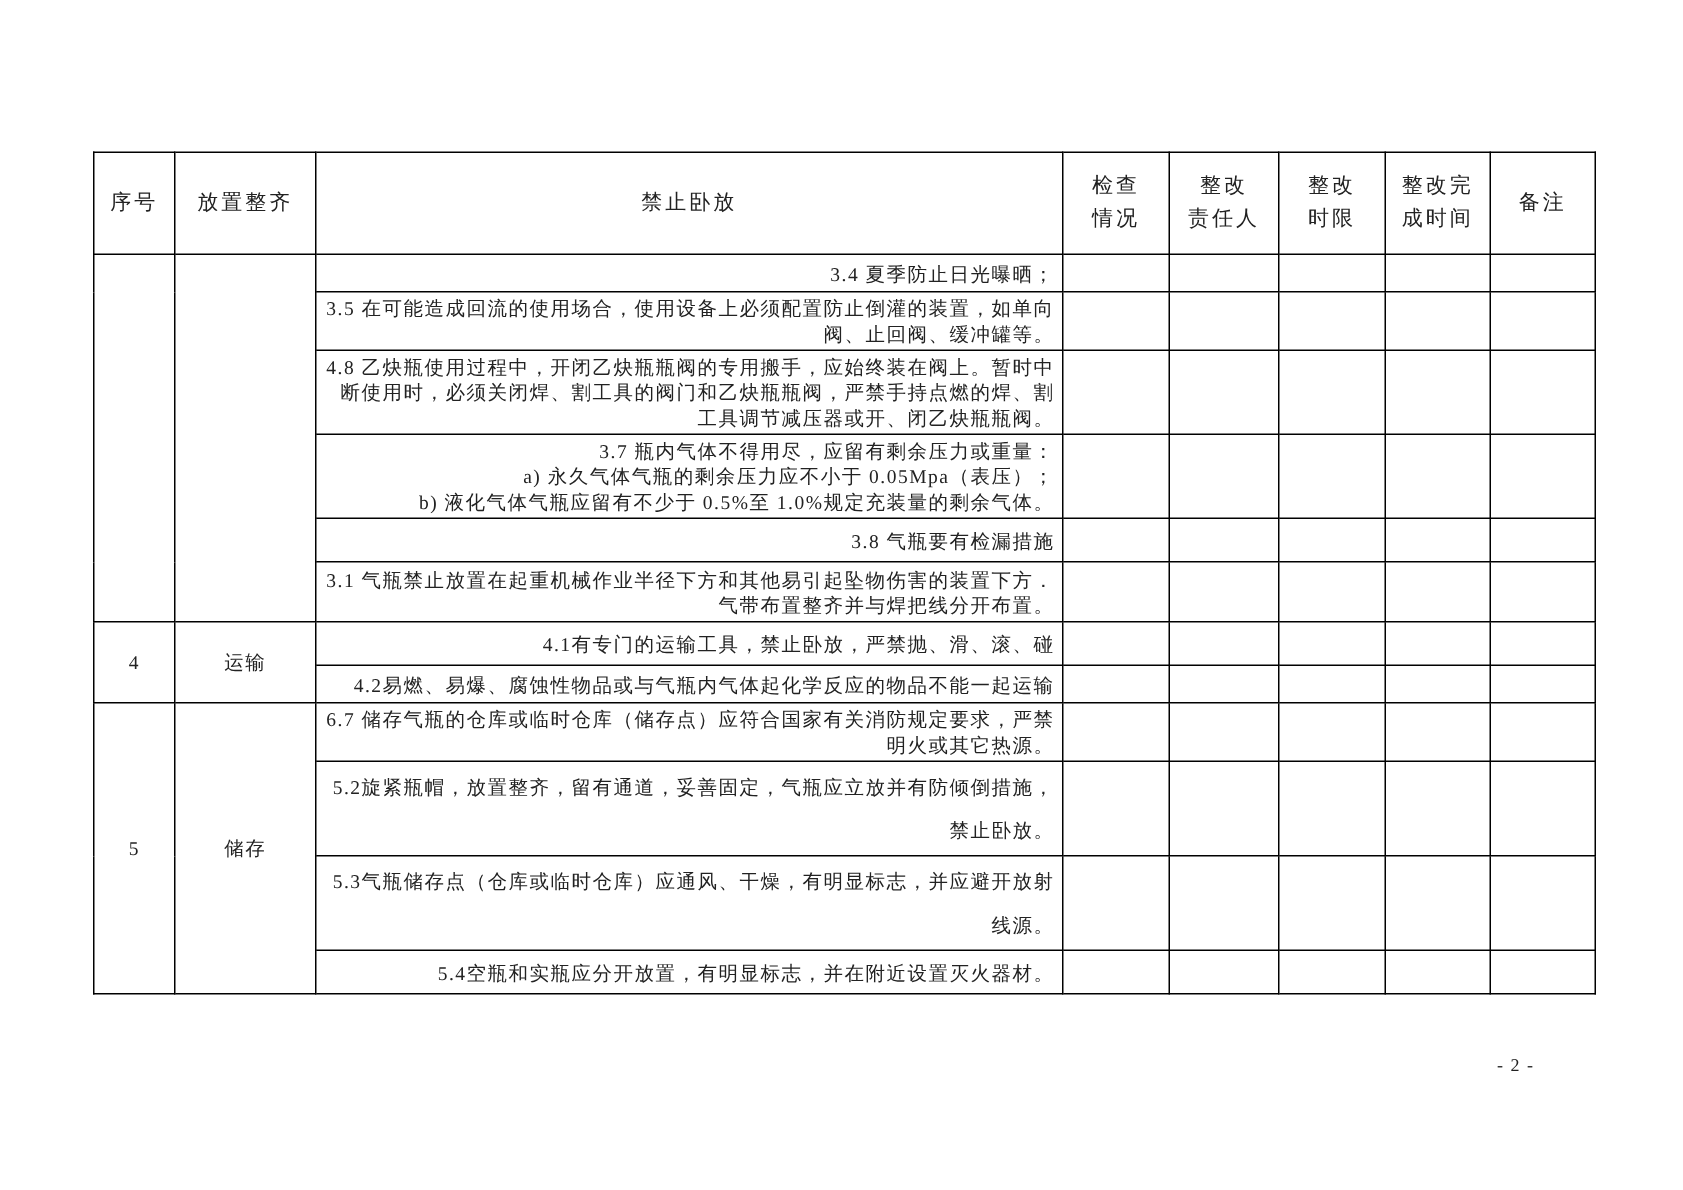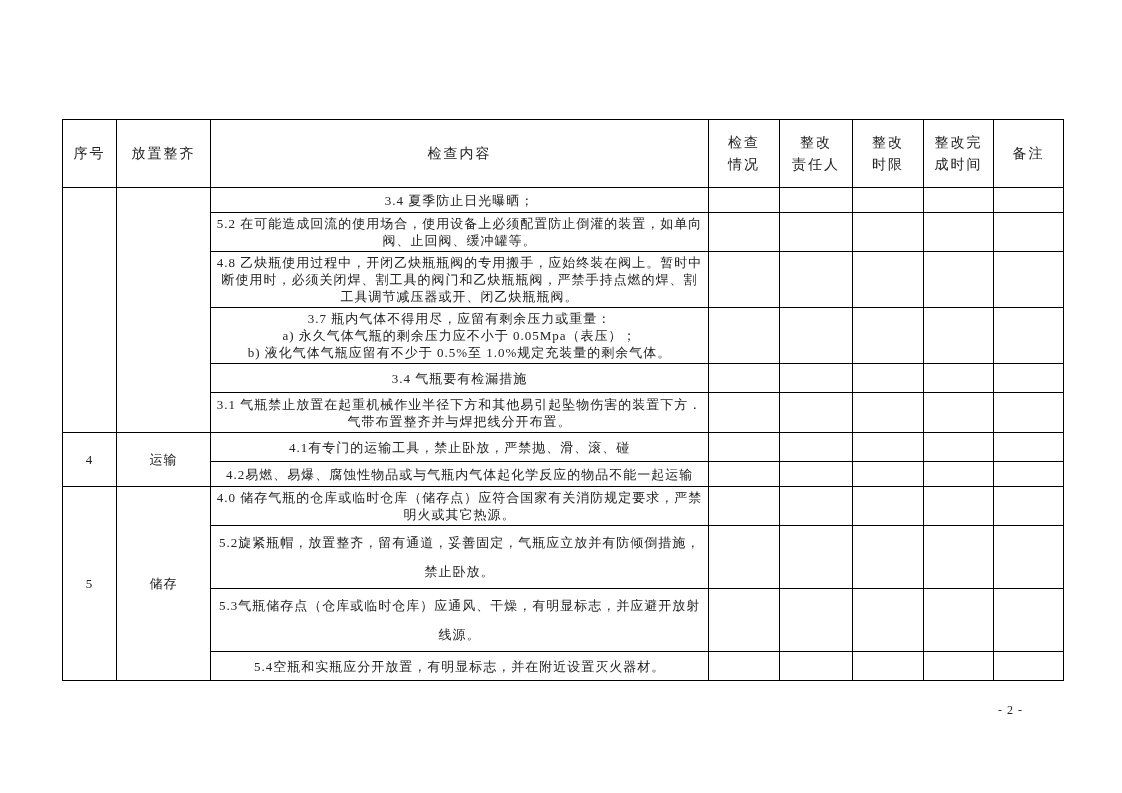--- a/index.html
+++ b/index.html
@@ -12,21 +12,21 @@
     width: 1122px;
     height: 793px;
     background: #ffffff;
     font-family: "Liberation Serif", "DejaVu Serif", serif;
     color: #222222;
     overflow: hidden;
   }
   table.checklist {
     position: absolute;
     left: 62px;
-    top: 119px;
+    top: 101px;
     width: 1001px;
     border-collapse: collapse;
     table-layout: fixed;
   }
   table.checklist th,
   table.checklist td {
     border: 1px solid #000000;
     padding: 2px 5px;
     font-size: 13px;
     line-height: 17px;
@@ -40,21 +40,21 @@
     text-align: center;
     font-size: 14px;
     line-height: 22px;
     letter-spacing: 2px;
   }
   td.serial-cell, td.item-cell {
     text-align: center;
     letter-spacing: 3px;
   }
   td.content-cell {
-    text-align: center;
+    text-align: right;
     font-family: Liberation Serif, serif;
   }
   tr.loose td.content-cell {
     line-height: 29px;
   }
   .page-number {
     position: absolute;
     left: 998px;
     top: 703px;
     font-size: 12px;
@@ -76,21 +76,21 @@
       <col style="width:73px">
       <col style="width:71px">
       <col style="width:70px">
       <col style="width:70px">
     </colgroup>
 
     <tbody>
         <tr style="height:68px">
       <th>序号</th>
       <th>放置整齐</th>
-      <th>检查内容</th>
+      <th>禁止卧放</th>
       <th>检查
 情况</th>
       <th>整改
 责任人</th>
       <th>整改
 时限</th>
       <th>整改完
 成时间</th>
       <th>备注</th>
     </tr>
@@ -99,21 +99,21 @@
       <td class="serial-cell" rowspan="6"></td>
       <td class="item-cell" rowspan="6"></td>
       <td class="content-cell">3.4 夏季防止日光曝晒；</td>
       <td></td>
       <td></td>
       <td></td>
       <td></td>
       <td></td>
     </tr>
     <tr style="height:35px">
-      <td class="content-cell">5.2 在可能造成回流的使用场合，使用设备上必须配置防止倒灌的装置，如单向阀、止回阀、缓冲罐等。</td>
+      <td class="content-cell">3.5 在可能造成回流的使用场合，使用设备上必须配置防止倒灌的装置，如单向阀、止回阀、缓冲罐等。</td>
       <td></td>
       <td></td>
       <td></td>
       <td></td>
       <td></td>
     </tr>
     <tr style="height:53px">
       <td class="content-cell">4.8 乙炔瓶使用过程中，开闭乙炔瓶瓶阀的专用搬手，应始终装在阀上。暂时中断使用时，必须关闭焊、割工具的阀门和乙炔瓶瓶阀，严禁手持点燃的焊、割工具调节减压器或开、闭乙炔瓶瓶阀。</td>
       <td></td>
       <td></td>
@@ -125,21 +125,21 @@
       <td class="content-cell">3.7 瓶内气体不得用尽，应留有剩余压力或重量：
 a) 永久气体气瓶的剩余压力应不小于 0.05Mpa（表压）；
 b) 液化气体气瓶应留有不少于 0.5%至 1.0%规定充装量的剩余气体。</td>
       <td></td>
       <td></td>
       <td></td>
       <td></td>
       <td></td>
     </tr>
     <tr style="height:29px">
-      <td class="content-cell">3.4 气瓶要有检漏措施</td>
+      <td class="content-cell">3.8 气瓶要有检漏措施</td>
       <td></td>
       <td></td>
       <td></td>
       <td></td>
       <td></td>
     </tr>
     <tr style="height:40px">
       <td class="content-cell">3.1 气瓶禁止放置在起重机械作业半径下方和其他易引起坠物伤害的装置下方．气带布置整齐并与焊把线分开布置。</td>
       <td></td>
       <td></td>
@@ -163,21 +163,21 @@
       <td></td>
       <td></td>
       <td></td>
       <td></td>
       <td></td>
     </tr>
 
     <tr style="height:38px">
       <td class="serial-cell" rowspan="4">5</td>
       <td class="item-cell" rowspan="4">储存</td>
-      <td class="content-cell">4.0 储存气瓶的仓库或临时仓库（储存点）应符合国家有关消防规定要求，严禁明火或其它热源。</td>
+      <td class="content-cell">6.7 储存气瓶的仓库或临时仓库（储存点）应符合国家有关消防规定要求，严禁明火或其它热源。</td>
       <td></td>
       <td></td>
       <td></td>
       <td></td>
       <td></td>
     </tr>
     <tr class="loose" style="height:59px">
       <td class="content-cell">5.2旋紧瓶帽，放置整齐，留有通道，妥善固定，气瓶应立放并有防倾倒措施，禁止卧放。</td>
       <td></td>
       <td></td>

